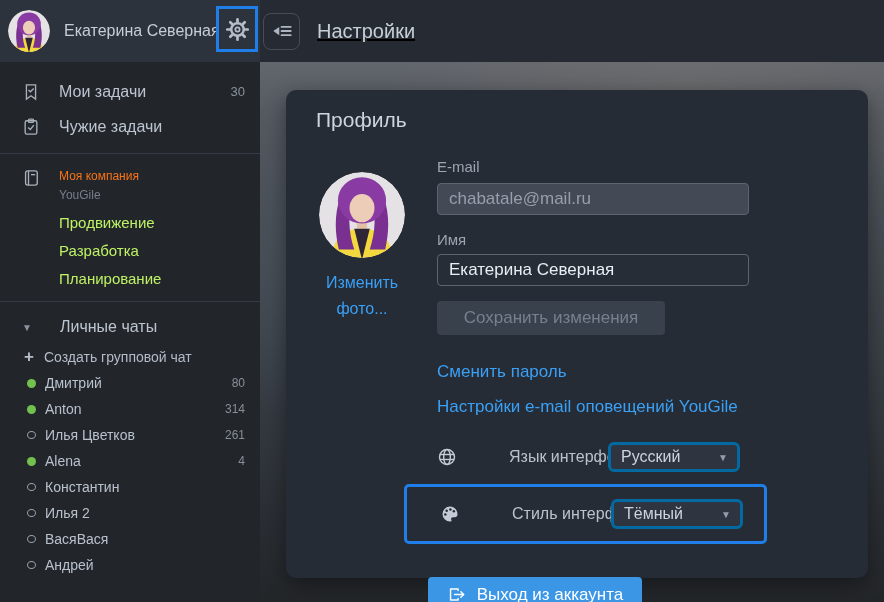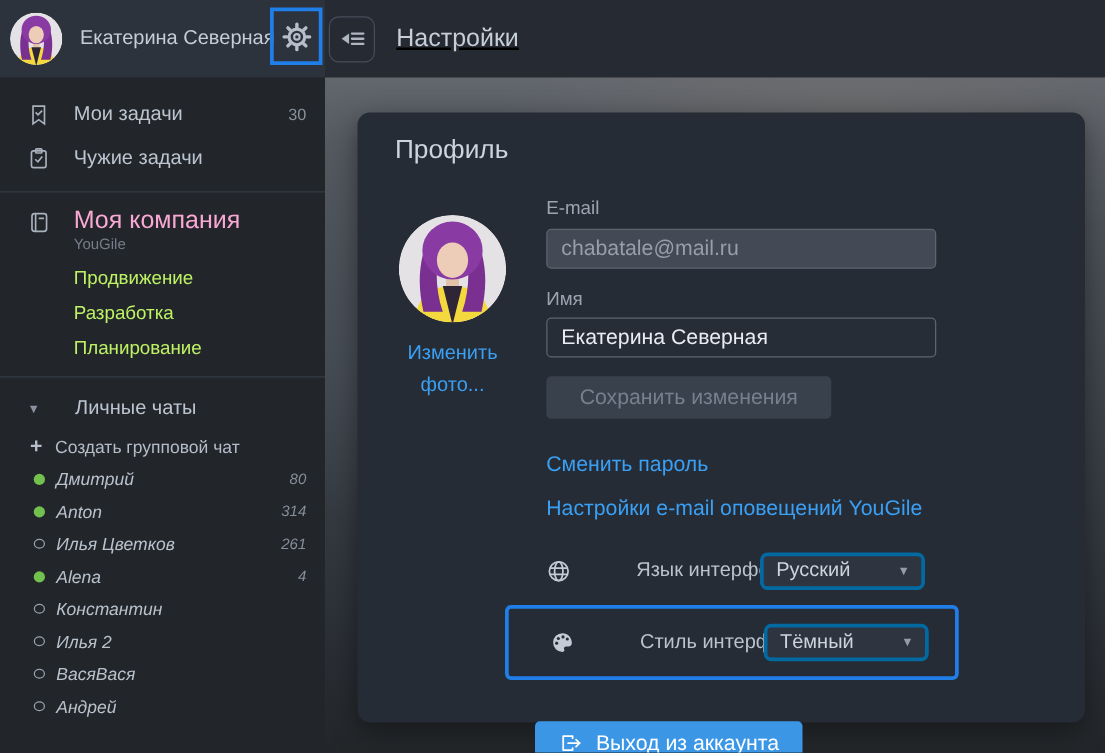--- a/index.html
+++ b/index.html
@@ -19,35 +19,35 @@
     background:transparent; cursor:pointer; }
   .sb-nav { padding-top:12px; overflow:hidden; }
   .nav-item { height:35px; display:flex; align-items:center; padding:0 15px 0 20px;
     cursor:pointer; }
   .nav-icon { width:22px; display:flex; justify-content:center; flex:0 0 22px; }
   .nav-label { margin-left:17px; font-size:16px; color:#bcc4cf; }
   .nav-count { margin-left:auto; font-size:13px; color:#8a929d; }
   .sb-divider { height:1px; background:#343b44; margin:9px 0; }
   .company-row { display:flex; padding:2px 15px 0 20px; align-items:flex-start; }
   .company-text { margin-left:17px; }
-  .company-title { font-size:20px; color:#f9a8d4; line-height:22px; }
+  .company-title { font-size:12px; color:#f97316; line-height:22px; }
   .company-sub { font-size:12px; color:#767e89; margin-top:1px; }
   .proj-item { height:26px; line-height:26px; padding-left:59px; font-size:15px;
     color:#bef264; cursor:pointer; margin-top:2px; }
   .proj-list { margin-top:8px; }
   .chats-head { height:32px; display:flex; align-items:center; padding:0 15px 0 22px;
     cursor:pointer; }
   .tri { font-size:10px; color:#8a929e; width:20px; }
   .chats-head .nav-label { margin-left:18px; }
   .create-chat { height:27px; display:flex; align-items:center; padding-left:24px;
     cursor:pointer; }
   .plus { font-size:17px; color:#b6bec9; font-weight:bold; width:20px; }
   .create-label { font-size:14px; color:#b4bcc8; }
   .chat-item { height:26px; display:flex; align-items:center; padding:0 15px 0 27px;
-    cursor:pointer;font-style:italic; }
+    cursor:pointer; }
   .dot { width:9px; height:9px; border-radius:50%; flex:0 0 9px; }
   .dot-on { background:#72c14e; }
   .dot-off { width:8px; height:8px; border:1.5px solid #99a1ac; background:transparent; }
   .chat-name { margin-left:9px; font-size:14px; color:#b9c1cc; }
   .chat-count { margin-left:auto; font-size:12px; color:#868e99; }
 
   
   .main { flex:1; display:flex; flex-direction:column; position:relative;text-decoration:underline; }
   .main-header { height:62px; background:#262b33; display:flex; align-items:center;
     flex:0 0 62px; padding-left:3px; }

